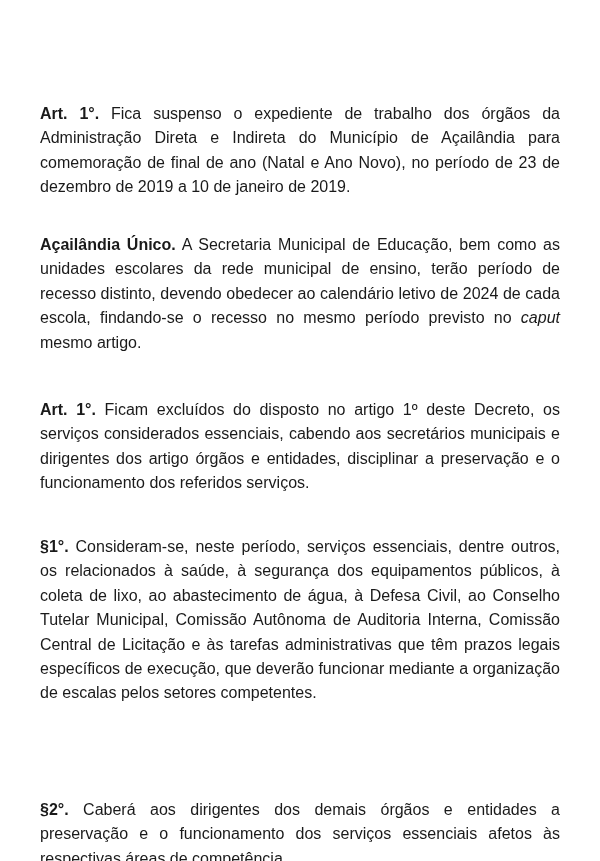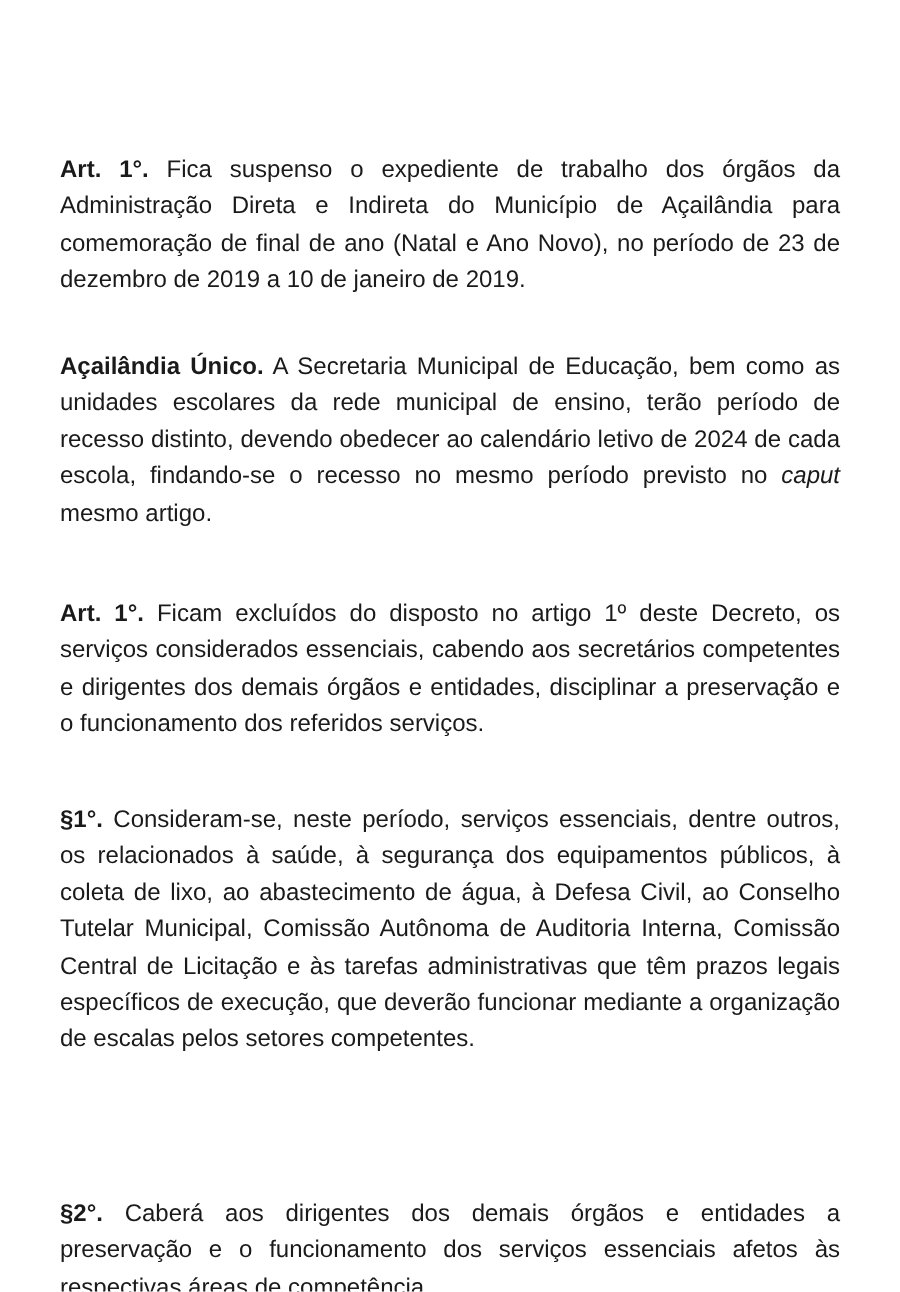--- a/index.html
+++ b/index.html
@@ -30,21 +30,21 @@
 
   <p class="para" style="top:102px;">
     <b>Art. 1°.</b><span> Fica suspenso o expediente de trabalho dos órgãos da Administração Direta e Indireta do Município de Açailândia para comemoração de final de ano (Natal e Ano Novo), no período de 23 de dezembro de 2019 a 10 de janeiro de 2019.</span>
   </p>
 
   <p class="para" style="top:233px;">
     <b>Açailândia Único.</b><span> A Secretaria Municipal de Educação, bem como as unidades escolares da rede municipal de ensino, terão período de recesso distinto, devendo obedecer ao calendário letivo de 2024 de cada escola, findando-se o recesso no mesmo período previsto no </span><i>caput</i><span> mesmo artigo.</span>
   </p>
 
   <p class="para" style="top:398px;">
-    <b>Art. 1°.</b><span> Ficam excluídos do disposto no artigo 1º deste Decreto, os serviços considerados essenciais, cabendo aos secretários competentes e dirigentes dos demais órgãos e entidades, disciplinar a preservação e o funcionamento dos referidos serviços.</span>
+    <b>Art. 1°.</b><span> Ficam excluídos do disposto no artigo 1º deste Decreto, os serviços considerados essenciais, cabendo aos secretários municipais e dirigentes dos artigo órgãos e entidades, disciplinar a preservação e o funcionamento dos referidos serviços.</span>
   </p>
 
   <p class="para" style="top:535px;">
     <b>§1°.</b><span> Consideram-se, neste período, serviços essenciais, dentre outros, os relacionados à saúde, à segurança dos equipamentos públicos, à coleta de lixo, ao abastecimento de água, à Defesa Civil, ao Conselho Tutelar Municipal, Comissão Autônoma de Auditoria Interna, Comissão Central de Licitação e às tarefas administrativas que têm prazos legais específicos de execução, que deverão funcionar mediante a organização de escalas pelos setores competentes.</span>
   </p>
 
   <p class="para" style="top:798px;">
     <b>§2°.</b><span> Caberá aos dirigentes dos demais órgãos e entidades a preservação e o funcionamento dos serviços essenciais afetos às respectivas áreas de competência.</span>
   </p>
 </div>

